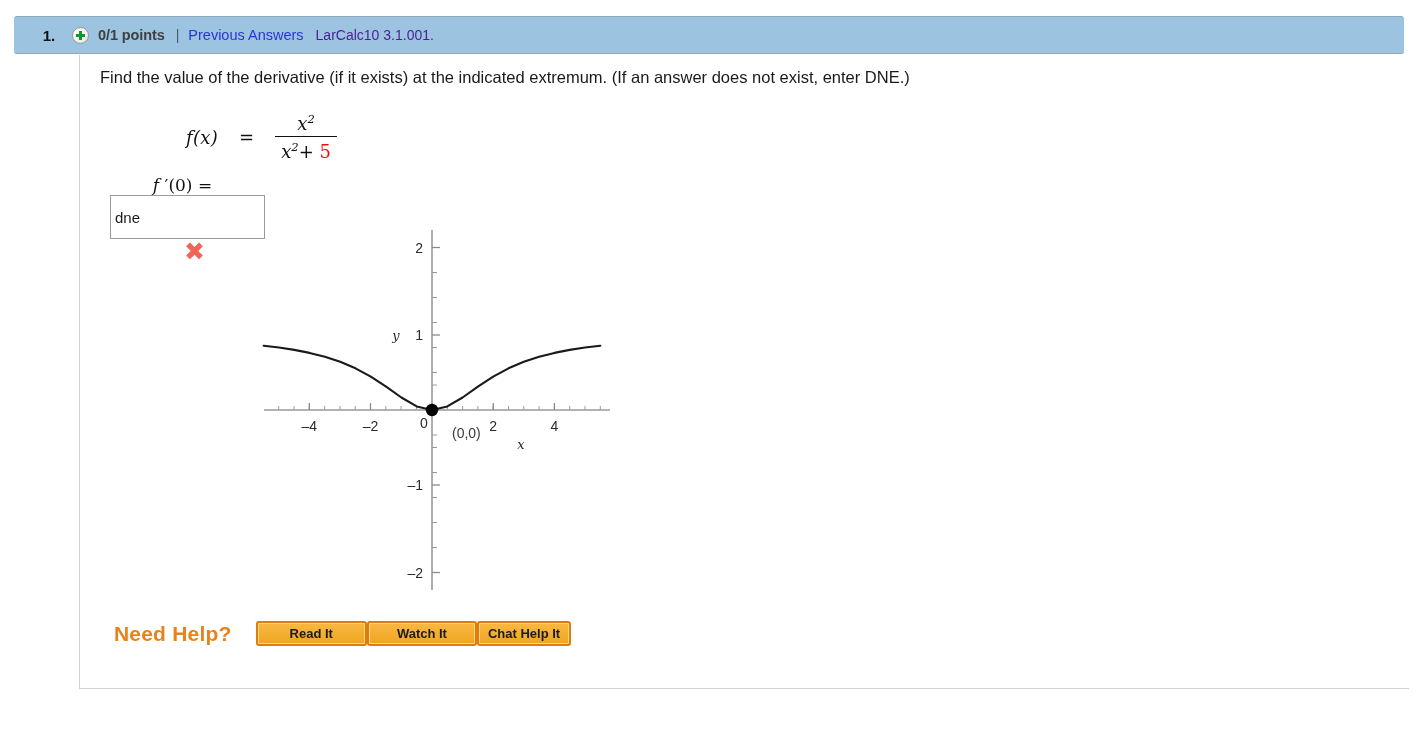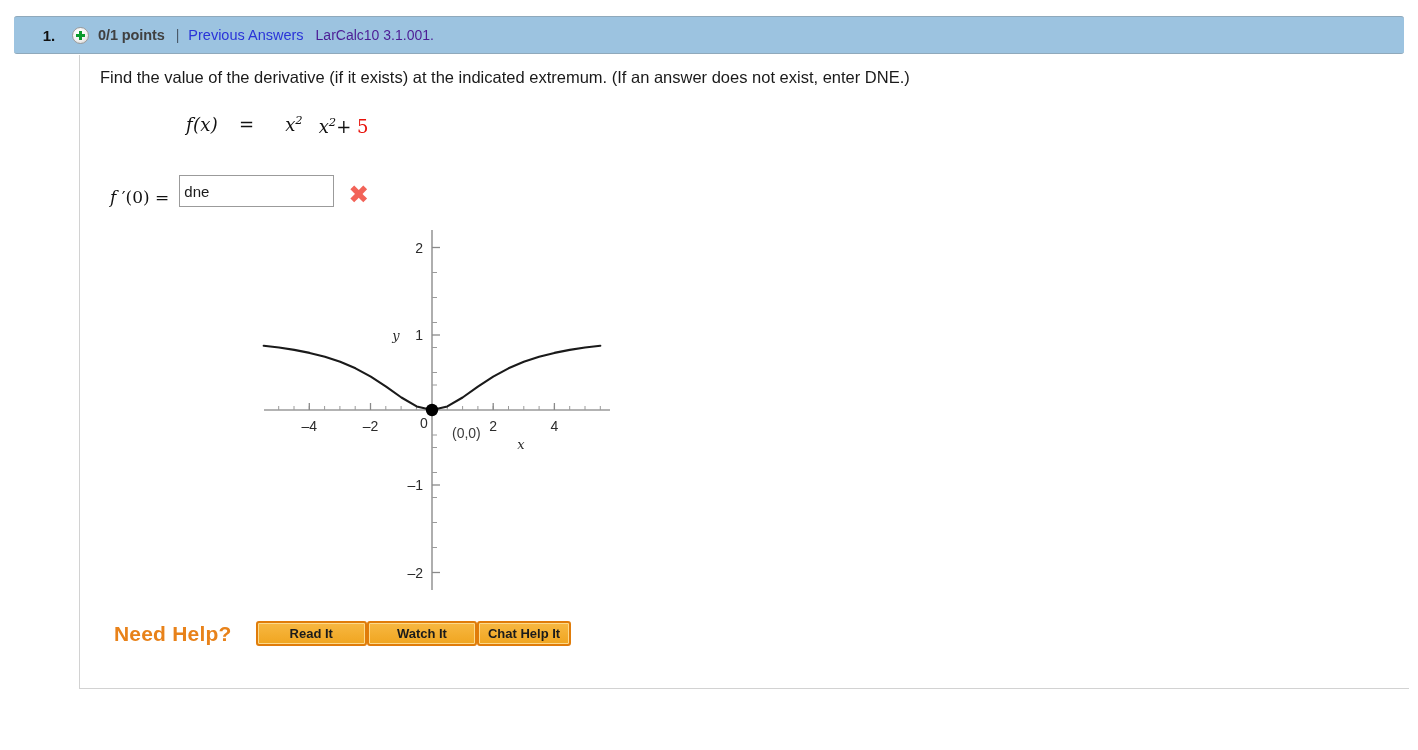--- a/index.html
+++ b/index.html
@@ -115,21 +115,21 @@
     gap: 12px;
   }
   .fx-lhs {
     font-style: italic;
     font-size: 18px;
     letter-spacing: 0.3px;
   }
   .eq { margin: 0 9px; font-style: normal; }
   .frac {
     display: inline-flex;
-    flex-direction: row;
+    flex-direction: column;
     align-items: center;
     vertical-align: middle;
   }
   .frac .num {
     padding: 0 10px 2px 10px;
     font-style: italic;
     font-size: 18px;
   }
   .frac .bar {
     width: 100%;
@@ -145,33 +145,34 @@
   sup.exp { font-size: 0.64em; vertical-align: super; font-style: italic; }
   .red-num { color: #e8120b; font-style: normal; font-weight: normal; }
   .plus-sign { font-style: normal; }
 
   
   .answer-row {
     position: absolute;
     left: 110px;
     top: 175px;
     display: flex;
-    align-items: flex-end;
+    align-items: center;
+    flex-direction: column;
   }
   .answer-label {
     font-family: "DejaVu Serif", serif;
     font-size: 17px;
     color: #111111;
     margin-right: 10px;
     white-space: nowrap;
   }
   .answer-label .ital { font-style: italic; }
   .answer-input {
     width: 155px;
-    height: 32px;
+    height: 44px;
     border: 1px solid #9b9b9b;
     background: #ffffff;
     font-family: "Liberation Sans", sans-serif;
     font-size: 15px;
     color: #1a1a1a;
     padding: 0 4px;
     box-sizing: border-box;
     outline: none;
     border-radius: 0;
   }

